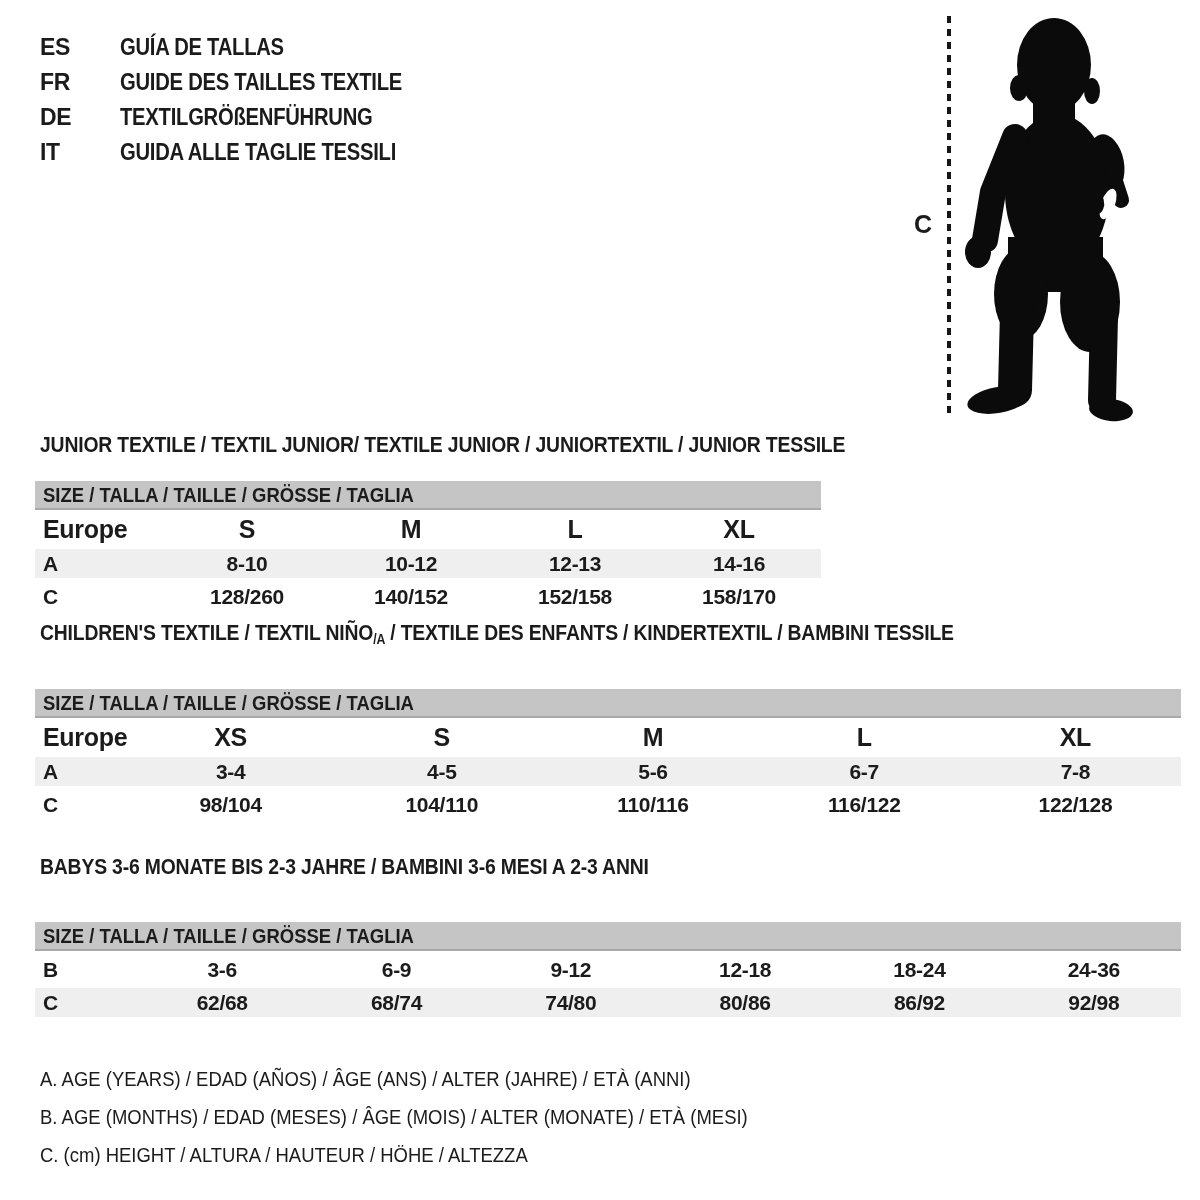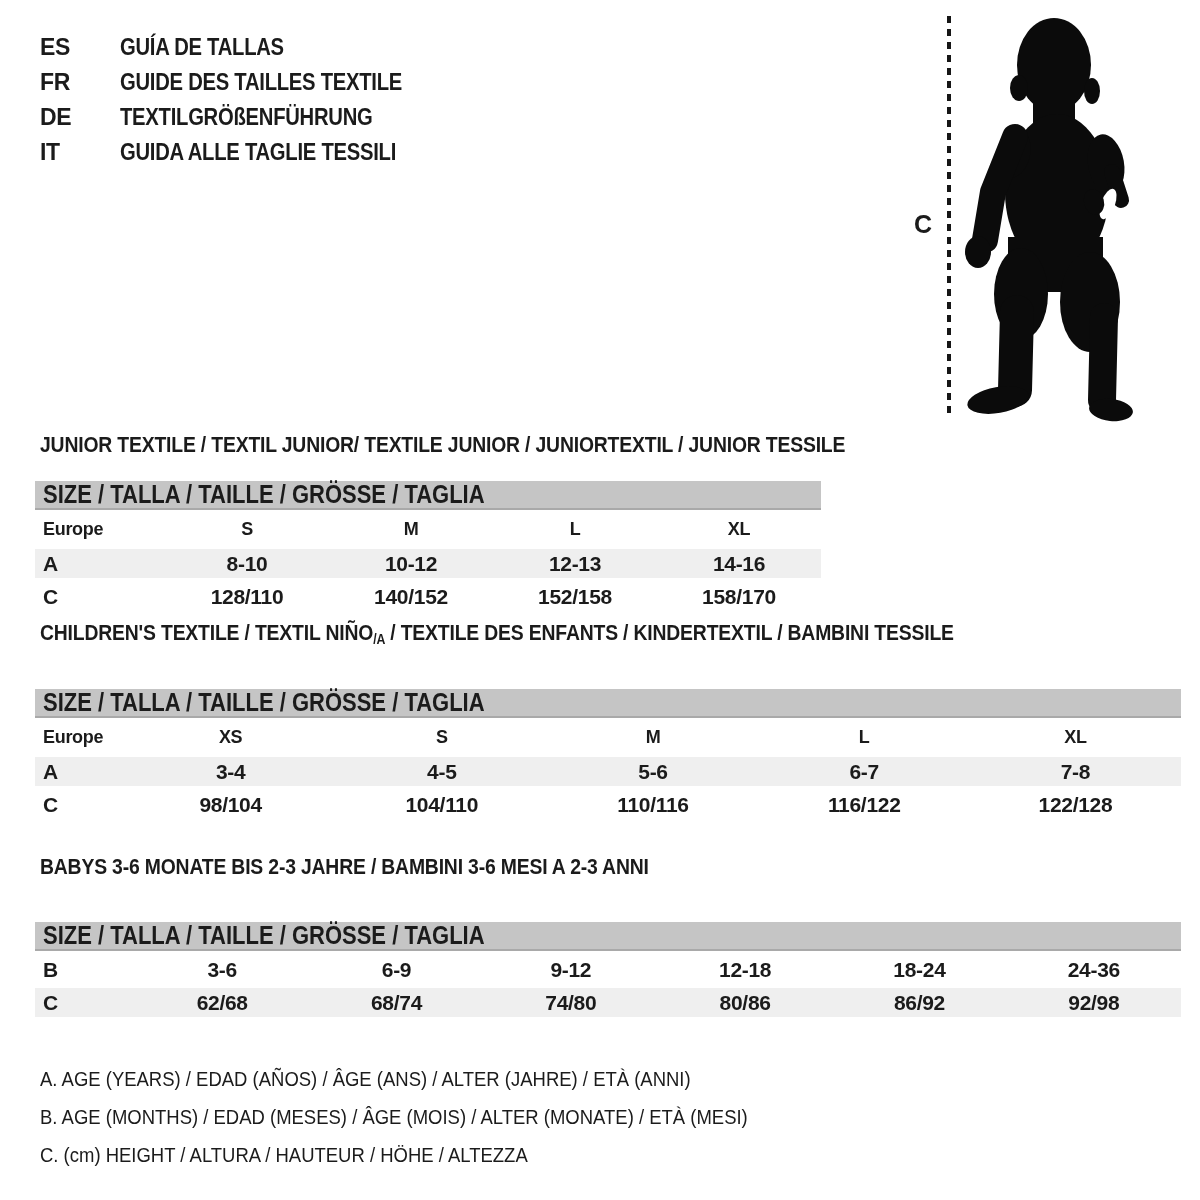--- a/index.html
+++ b/index.html
@@ -22,23 +22,23 @@
     background:repeating-linear-gradient(to bottom,#161616 0 7px,transparent 7px 13px)}
   .c-label{left:914px;top:210px;font-size:25px;font-weight:700}
 
   
   .sec-heading{font-size:22px;font-weight:700;letter-spacing:-.2px;white-space:nowrap}
   .sub{font-size:14px;position:relative;top:4px}
 
   
   .tbl{left:35px}
   .size-bar{height:29px;background:#c5c5c5;border-bottom:2px solid #a9a9a9;box-sizing:border-box;
-    display:flex;align-items:center;padding-left:8px;font-size:25px;font-weight:700}
+    display:flex;align-items:center;padding-left:8px;font-size:21px;font-weight:700}
   .trow{display:flex;align-items:center;margin-top:4px;height:29px;font-weight:700;font-size:21px;letter-spacing:-.3px}
-  .trow.head{height:31px;font-size:18px}
+  .trow.head{height:31px;font-size:25px}
   .trow.shade{background:#efefef}
   .lbl{padding-left:8px;box-sizing:border-box;flex:0 0 auto}
   .t1 .lbl{width:130px}
   .t2 .lbl{width:90px}
   .t3 .lbl{width:100px}
   .val{flex:1;text-align:center}
 
   
   .legend{left:40px;top:1060px}
   .legend-row{height:38px;display:flex;align-items:center;font-size:21px;font-weight:400}
@@ -108,21 +108,21 @@
   </div>
   <div class="trow shade">
     <span class="lbl">A</span>
     <span class="val">8-10</span>
     <span class="val">10-12</span>
     <span class="val">12-13</span>
     <span class="val">14-16</span>
   </div>
   <div class="trow">
     <span class="lbl">C</span>
-    <span class="val">128/110</span>
+    <span class="val">128/260</span>
     <span class="val">140/152</span>
     <span class="val">152/158</span>
     <span class="val">158/170</span>
   </div>
 </div>
 
 <div class="abs sec-heading" style="left:40px;top:620px">
   <span class="cond"><span>CHILDREN'S TEXTILE / TEXTIL NIÑO</span><span class="sub">/A</span><span> / TEXTILE DES ENFANTS / KINDERTEXTIL / BAMBINI TESSILE</span></span>
 </div>
 <div class="abs tbl t2" style="top:689px;width:1146px">

